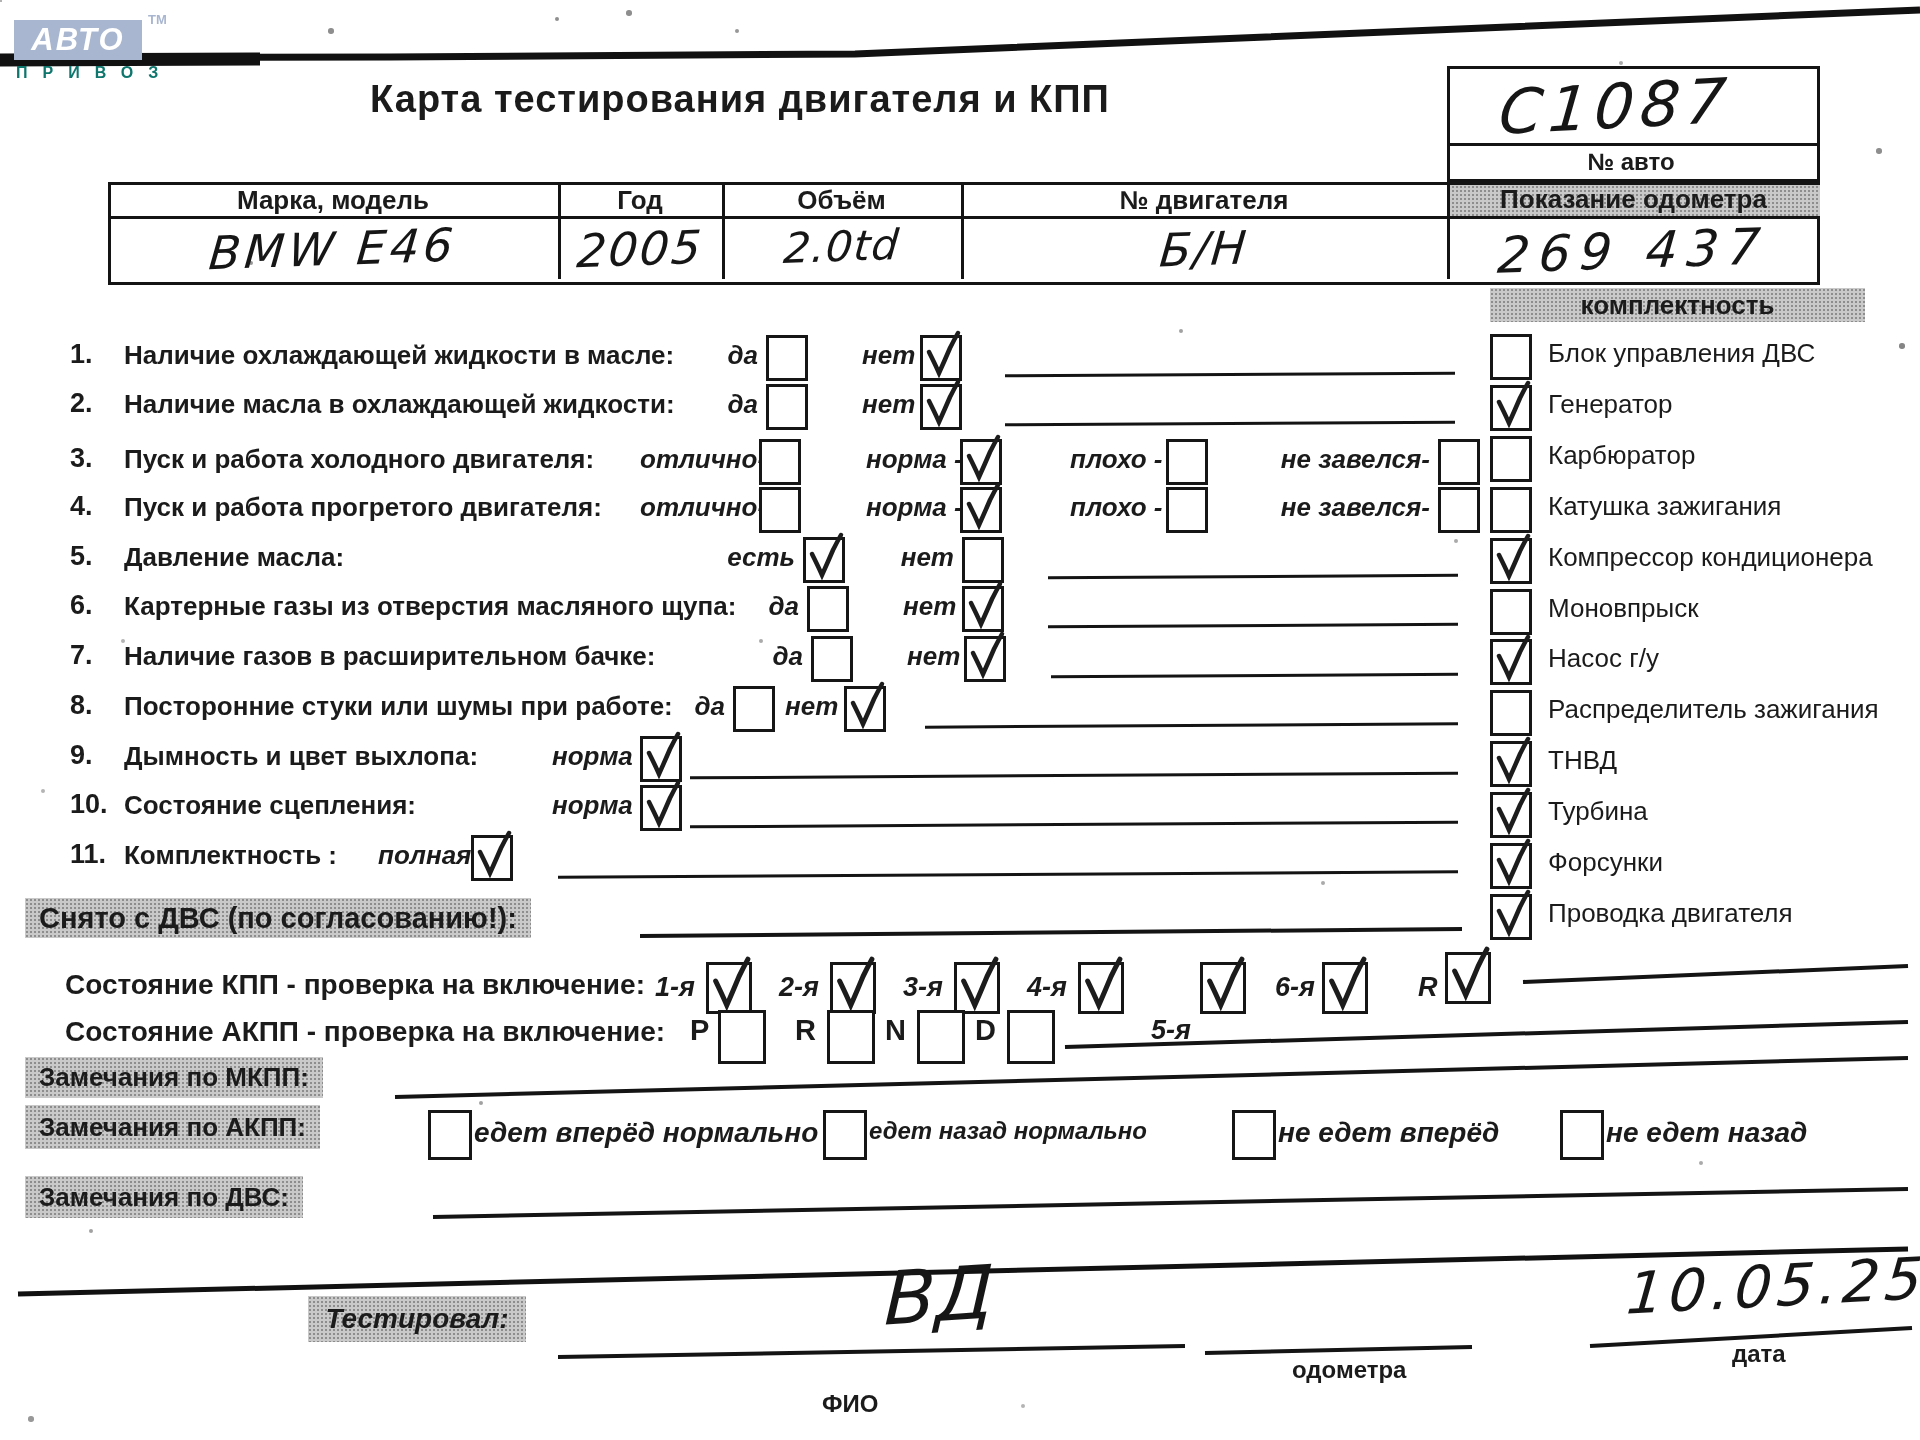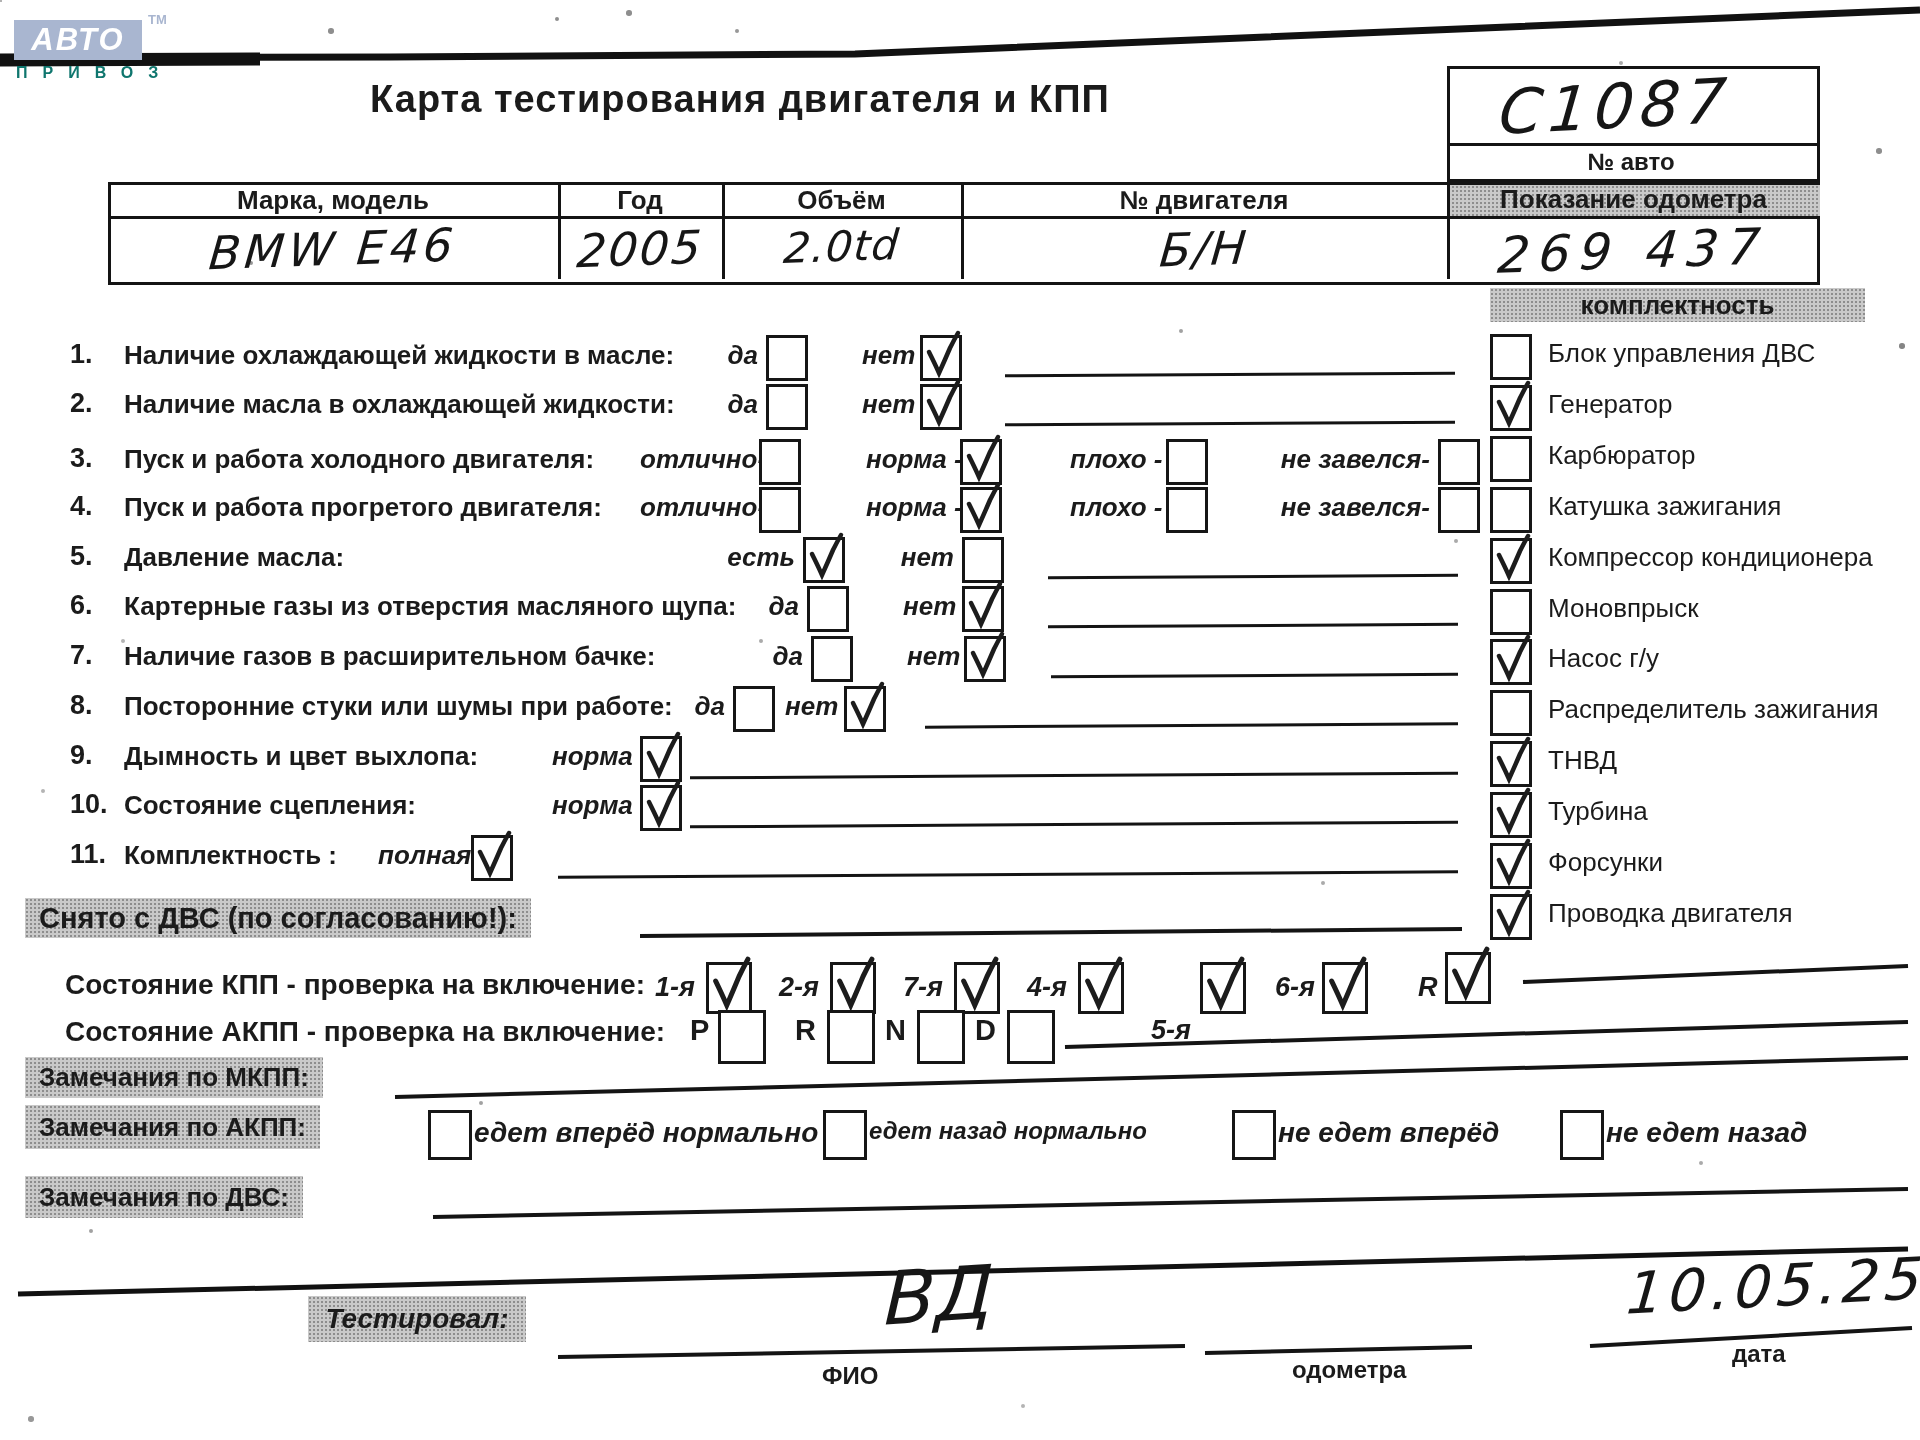--- a/index.html
+++ b/index.html
@@ -80,21 +80,21 @@
 
   <div class="abs bar t-item" style="left:25px;top:898px;height:40px;line-height:40px;padding:0 14px;font-size:29px;">Снято с ДВС (по согласованию!):</div>
   <div class="abs t-item" style="left:65px;top:1016px;font-size:28px;">Состояние АКПП - проверка на включение:</div>
 
   <div class="abs bar t-item" style="left:25px;top:1057px;height:41px;line-height:41px;padding:0 14px;">Замечания по МКПП:</div>
   <div class="abs bar t-item" style="left:25px;top:1105px;height:44px;line-height:44px;padding:0 14px;">Замечания по АКПП:</div>
   <div class="abs bar t-item" style="left:25px;top:1176px;height:42px;line-height:42px;padding:0 14px;">Замечания по ДВС:</div>
 
   <div class="abs bar t-item center" style="left:308px;top:1296px;width:218px;height:46px;line-height:46px;font-style:italic;font-size:28px;">Тестировал:</div>
   <div class="abs hand" style="left:885px;top:1252px;font-size:74px;transform:skewX(-6deg) rotate(-4deg);">ВД</div>
-  <div class="abs t-small" style="left:822px;top:1362px;">ФИО</div>
+  <div class="abs t-small" style="left:822px;top:1390px;">ФИО</div>
   <div class="abs t-small" style="left:1292px;top:1356px;">одометра</div>
   <div class="abs hand" style="left:1628px;top:1252px;font-size:58px;letter-spacing:5px;transform:skewX(-8deg) rotate(-3deg);">10.05.25</div>
   <div class="abs t-small" style="left:1732px;top:1340px;">дата</div>
 <div class="t-head center" style="left: 108px; top: 186px; width: 450px; height: 30px; line-height: 28px; position: absolute;">Марка, модель</div>
     <div class="hand center" style="left: 108px; top: 222px; width: 450px; font-size: 46px; letter-spacing: 4px; transform: skewX(-7deg) rotate(-2deg); position: absolute;">BMW E46</div>
     <div class="t-head center" style="left: 558px; top: 186px; width: 164px; height: 30px; line-height: 28px; position: absolute;">Год</div>
     <div class="hand center" style="left: 558px; top: 222px; width: 164px; font-size: 46px; letter-spacing: 2px; transform: skewX(-7deg) rotate(-2deg); position: absolute;">2005</div>
     <div style="left: 558px; top: 182px; width: 3px; height: 97px; background: rgb(20, 20, 20); position: absolute;"></div>
     <div class="t-head center" style="left: 722px; top: 186px; width: 239px; height: 30px; line-height: 28px; position: absolute;">Объём</div>
     <div class="hand center" style="left: 722px; top: 222px; width: 239px; font-size: 42px; letter-spacing: 1px; transform: skewX(-7deg) rotate(-2deg); position: absolute;">2.0td</div>
@@ -323,21 +323,21 @@
       </span>
     </div>
     <div class="t-gear" style="left: 779px; top: 972px; position: absolute;">2-я</div>
     <div class="cbx" style="left: 830px; top: 962px; width: 40px; height: 46px; position: absolute;">
       <span style="position: absolute; left: 0px; top: 0px; width: 100%; height: 100%;">
         <svg class="checkmark" viewBox="0 0 36 40" preserveAspectRatio="none">
           <path d="M6 14 Q12 26 16 35 Q21 24 27 10 Q31 2 35 -5" fill="none" stroke="#1c1c1c" stroke-width="4.5" stroke-linecap="round"></path>
         </svg>
       </span>
     </div>
-    <div class="t-gear" style="left: 903px; top: 972px; position: absolute;">7-я</div>
+    <div class="t-gear" style="left: 903px; top: 972px; position: absolute;">3-я</div>
     <div class="cbx" style="left: 954px; top: 962px; width: 40px; height: 46px; position: absolute;">
       <span style="position: absolute; left: 0px; top: 0px; width: 100%; height: 100%;">
         <svg class="checkmark" viewBox="0 0 36 40" preserveAspectRatio="none">
           <path d="M6 14 Q12 26 16 35 Q21 24 27 10 Q31 2 35 -5" fill="none" stroke="#1c1c1c" stroke-width="4.5" stroke-linecap="round"></path>
         </svg>
       </span>
     </div>
     <div class="t-gear" style="left: 1027px; top: 972px; position: absolute;">4-я</div>
     <div class="cbx" style="left: 1078px; top: 962px; width: 40px; height: 46px; position: absolute;">
       <span style="position: absolute; left: 0px; top: 0px; width: 100%; height: 100%;">

